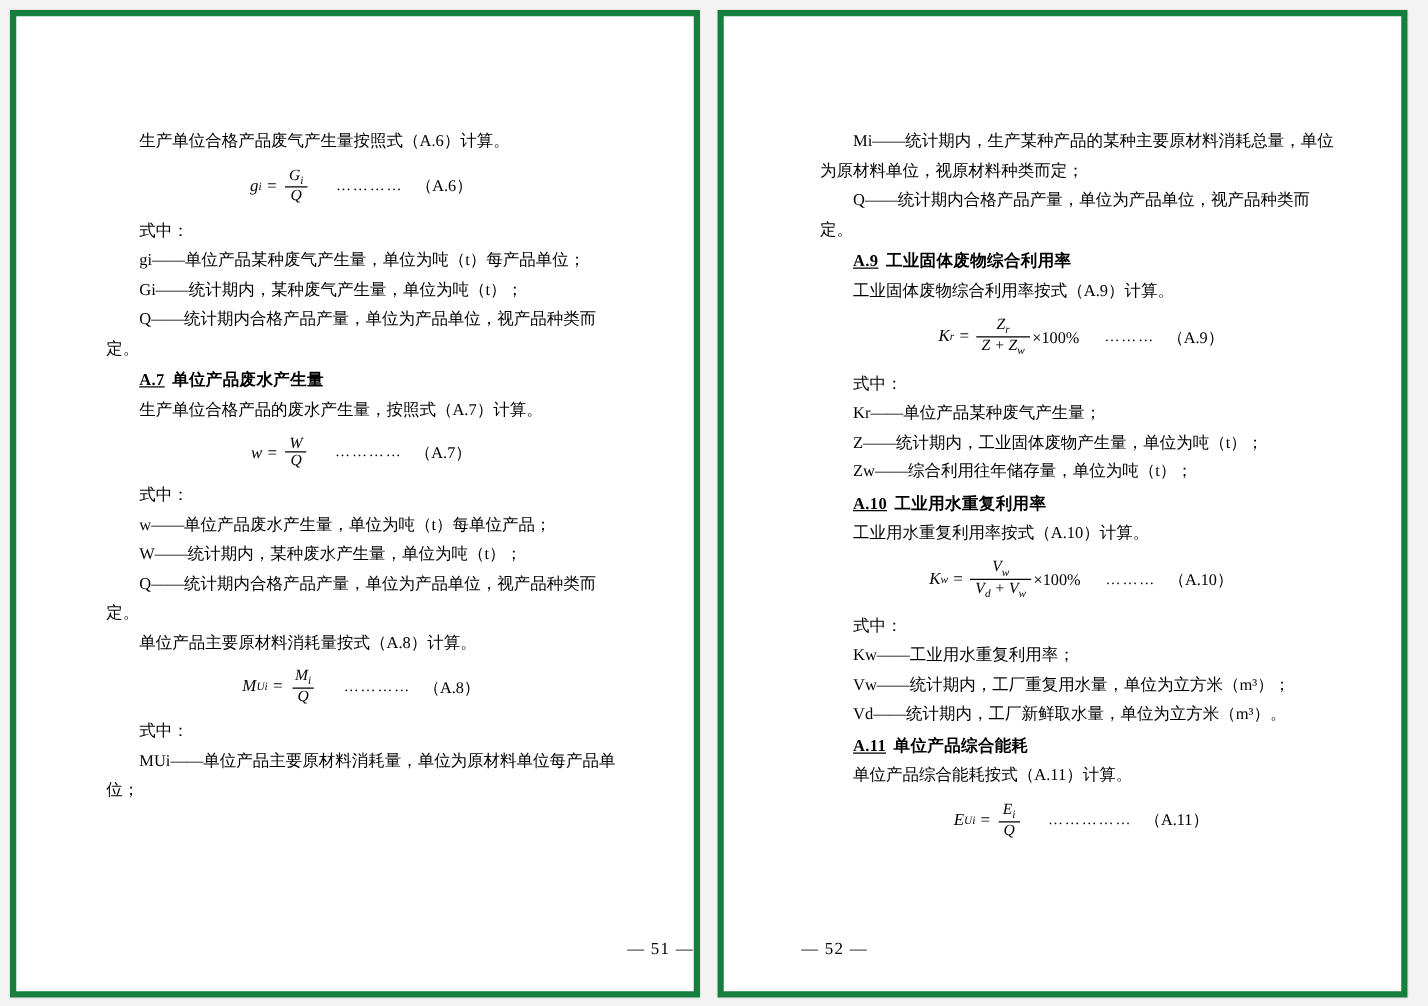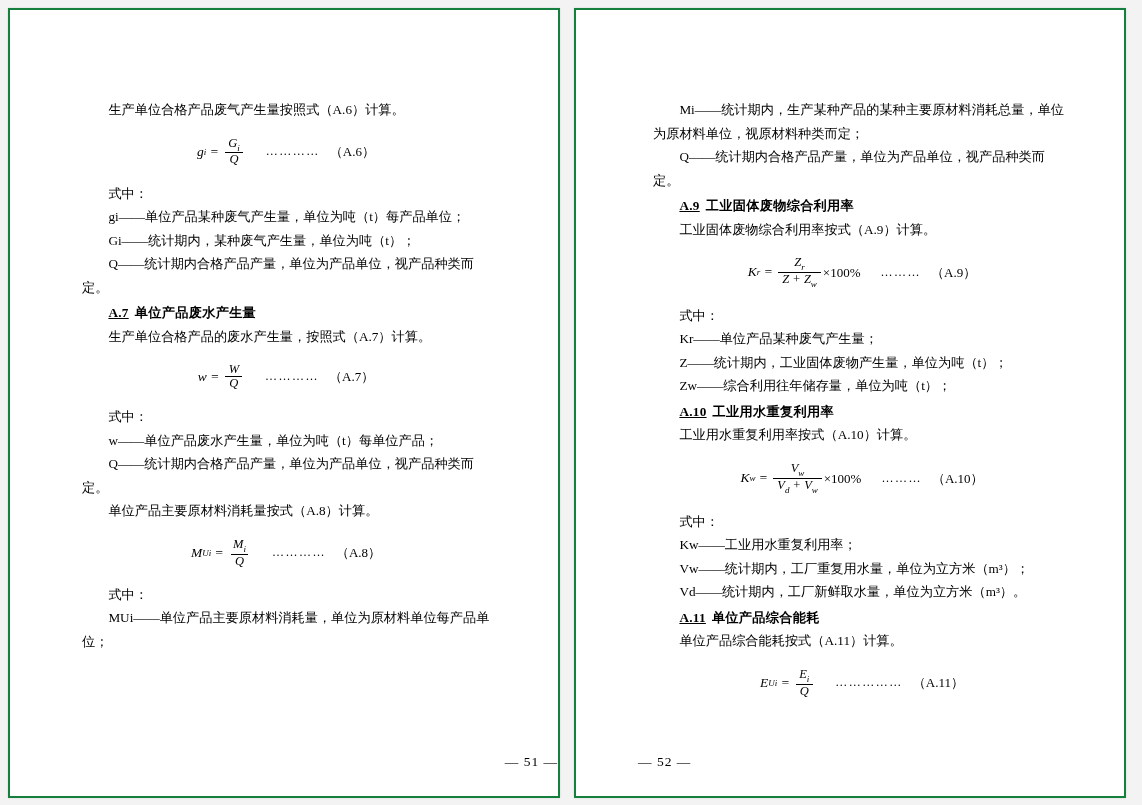--- a/index.html
+++ b/index.html
@@ -15,21 +15,21 @@
     width: 1142px;
     height: 805px;
     display: flex;
     gap: 14px;
     padding: 8px 8px 0 8px;
     box-sizing: border-box;
   }
   .page {
     position: relative;
     background: #ffffff;
-    border: 2px solid #15803d;
+    border: 5px solid #15803d;
     box-shadow: 0 0 2px rgba(0,0,0,0.12);
     width: 552px;
     height: 790px;
     box-sizing: border-box;
     overflow: hidden;
   }
   .page-body {
     position: absolute;
     left: 72px;
     top: 88px;
@@ -67,21 +67,21 @@
     font-size: 13.5px;
     display: inline-flex;
     align-items: center;
     white-space: nowrap;
   }
   .frac {
     display: inline-flex;
     flex-direction: column;
     align-items: center;
     vertical-align: middle;
-    margin: 10px 2px;
+    margin: 4px 2px;
     line-height: 1.05;
   }
   .frac .num { padding: 0 4px; font-size: 12.5px; }
   .frac .den {
     padding: 0 4px;
     font-size: 12.5px;
     border-top: 1px solid #000;
   }
   .sub {
     font-size: 9px;
@@ -151,20 +151,21 @@
             <span class="num"><span class="var">W</span></span>
             <span class="den"><span class="var">Q</span></span>
           </span>
         </span>
         <span class="dots">…………</span>
         <span class="eqnum">（A.7）</span>
       </div>
 
       <p class="para">式中：</p>
       <p class="para">w——单位产品废水产生量，单位为吨（t）每单位产品；</p>
+      <p class="para">W——统计期内，某种废水产生量，单位为吨（t）；</p>
       <p class="para">Q——统计期内合格产品产量，单位为产品单位，视产品种类而定。</p>
 
 
       <p class="para">单位产品主要原材料消耗量按式（A.8）计算。</p>
 
       <div class="formula-row">
         <span class="formula">
           <span class="var">M</span><span class="sub">Ui</span>&nbsp;=&nbsp;
           <span class="frac">
             <span class="num"><span class="var">M</span><span class="sub">i</span></span>

